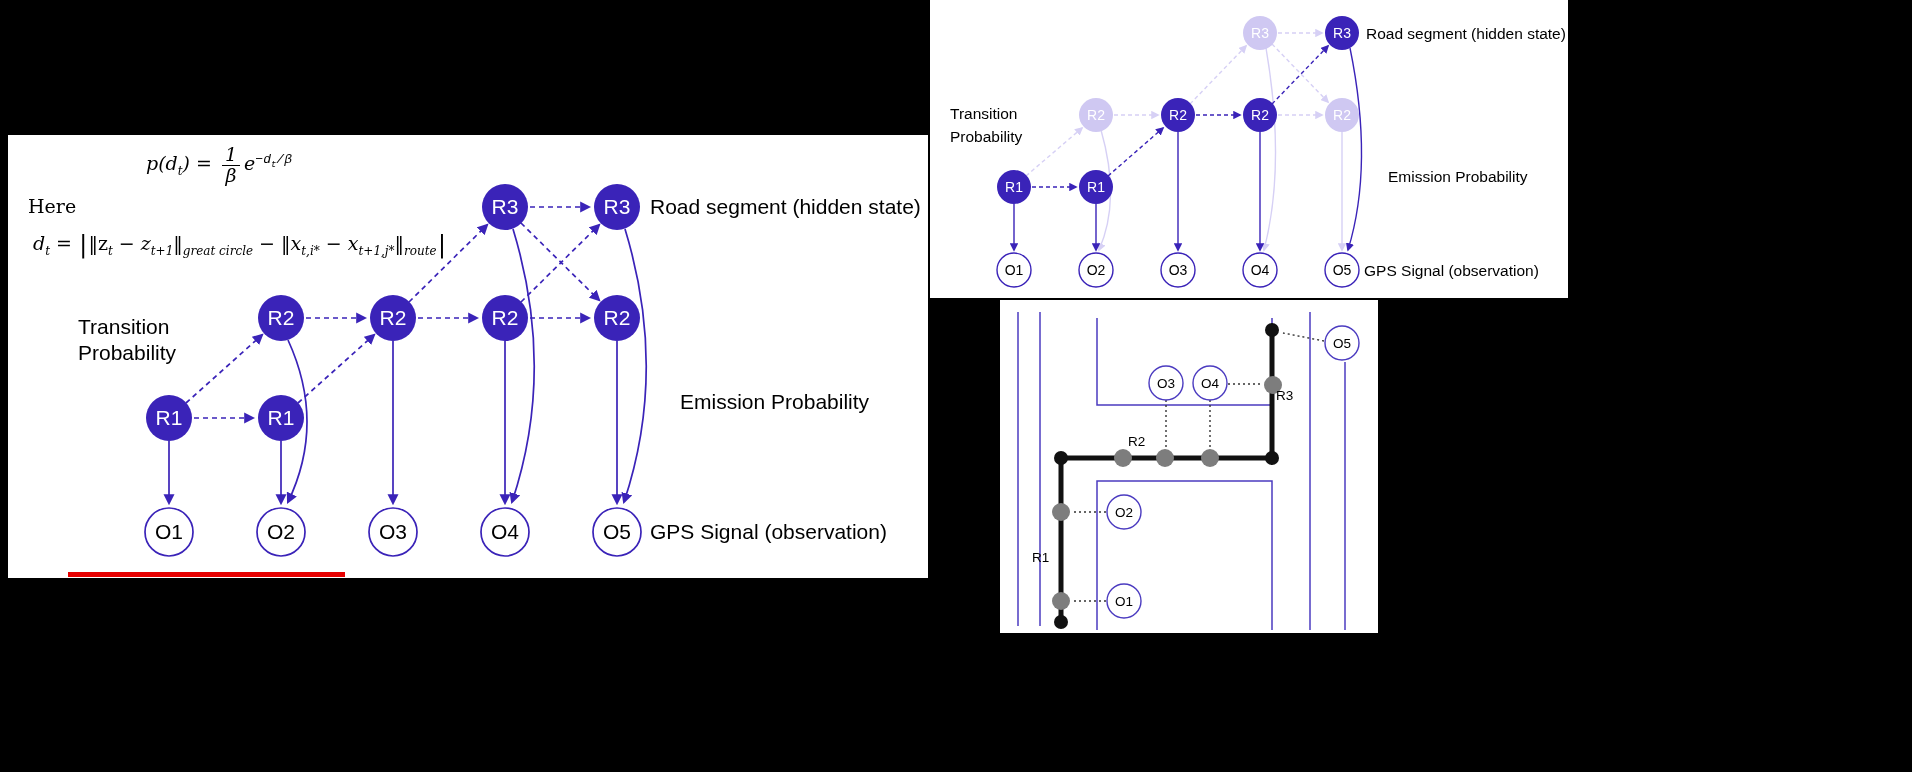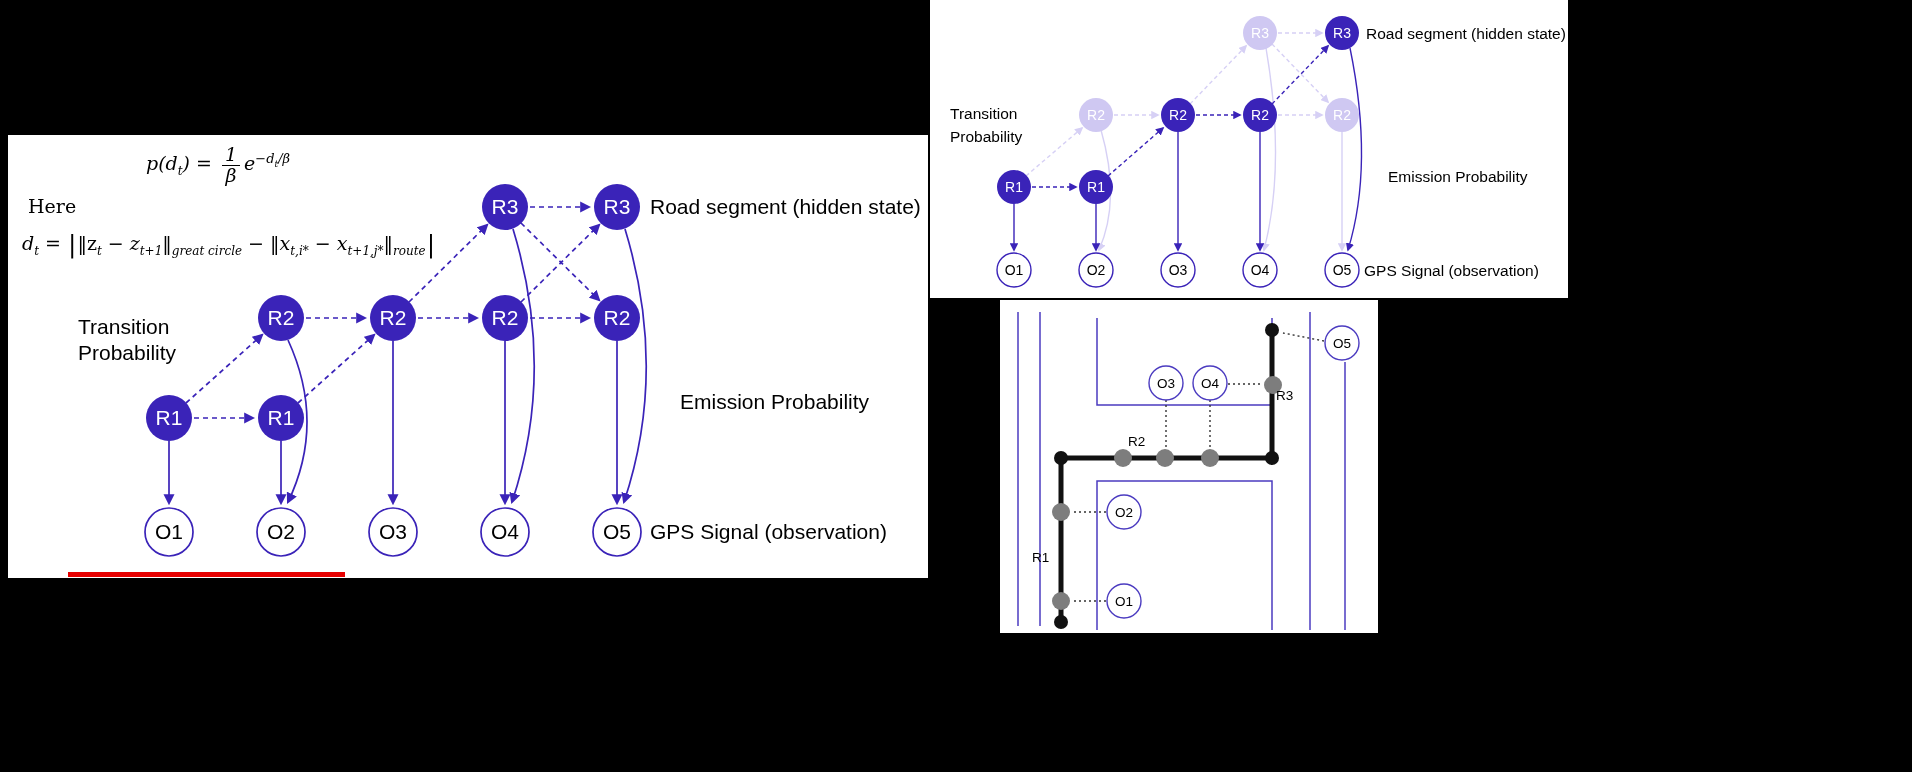--- a/index.html
+++ b/index.html
@@ -7,23 +7,23 @@
        font-family:"Liberation Sans",sans-serif;}
   .panel{position:absolute;background:#fff;}
   #panel-left{left:8px;top:95px;width:920px;height:443px;margin-top:40px;}
   #panel-topright{left:930px;top:0;width:638px;height:298px;}
   #panel-map{left:1000px;top:300px;width:378px;height:333px;}
   .panel svg{position:absolute;left:0;top:0;}
   
   .formula{position:absolute;color:#000;font-family:"DejaVu Serif",serif;}
   .fp{left:138px;top:10px;font-size:19px;font-style:italic;}
   .fhere{left:20px;top:60px;font-size:19px;}
-  .fd{left:14px;top:94px;font-size:19px;font-style:italic;}
+  .fd{left:25px;top:94px;font-size:19px;font-style:italic;}
   .formula sub{font-size:12px;font-style:italic;}
-  .formula sup{font-size:13px;font-style:italic;}
+  .formula sup{font-size:13px;font-style:italic;font-family:Liberation Mono, monospace;}
   .formula sup sub{font-size:9px;}
   .bigbar{font-style:normal;font-size:25px;vertical-align:-2px;padding:0 1px;}
   .dbar{font-style:normal;}
   .frac{display:inline-flex;flex-direction:column;align-items:center;vertical-align:middle;
         margin:0 4px;line-height:1.05;}
   .frac .num{border-bottom:1.4px solid #000;padding:0 3px;}
   
   text{font-family:"Liberation Sans",sans-serif;}
   .node-label{fill:#fff;text-anchor:middle;}
   .obs-label{fill:#000;text-anchor:middle;}

